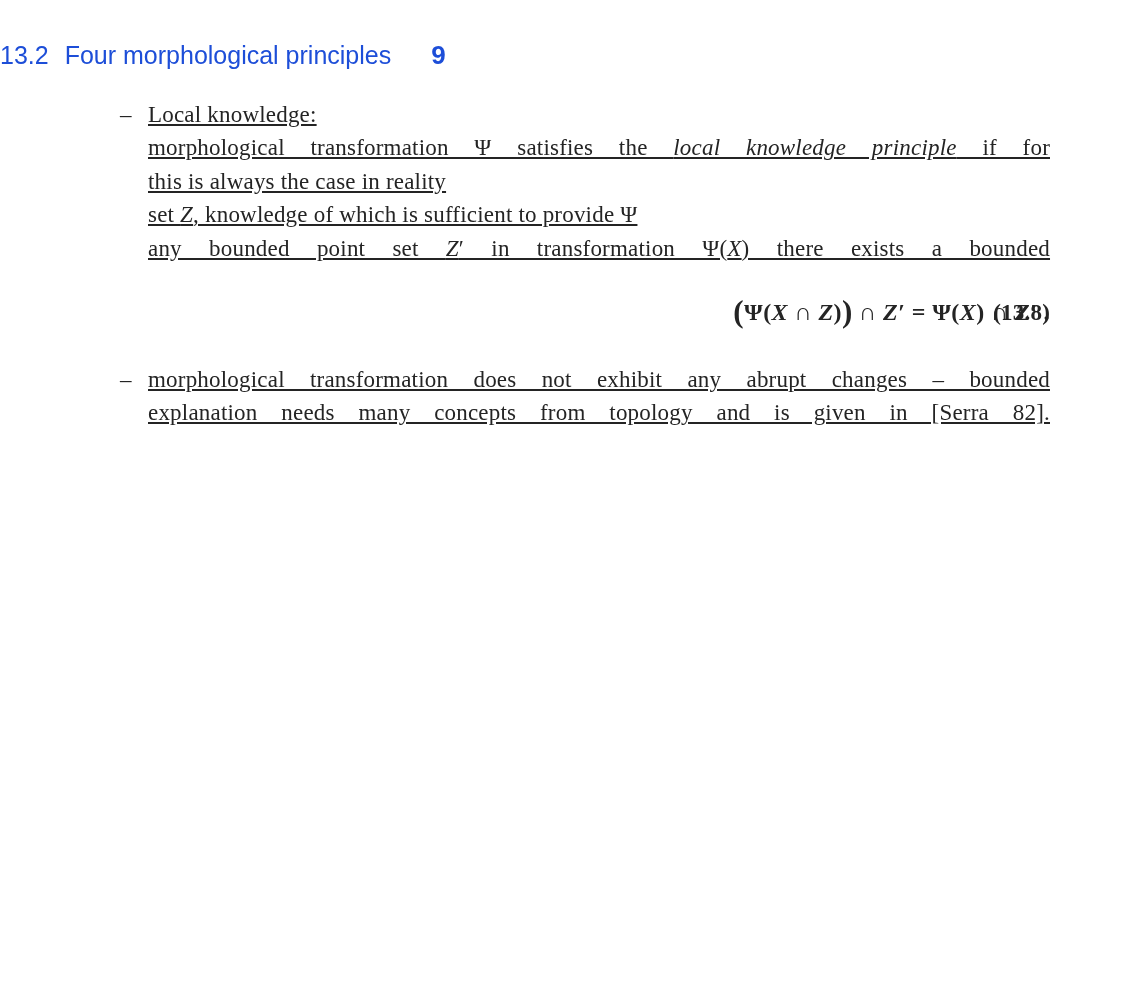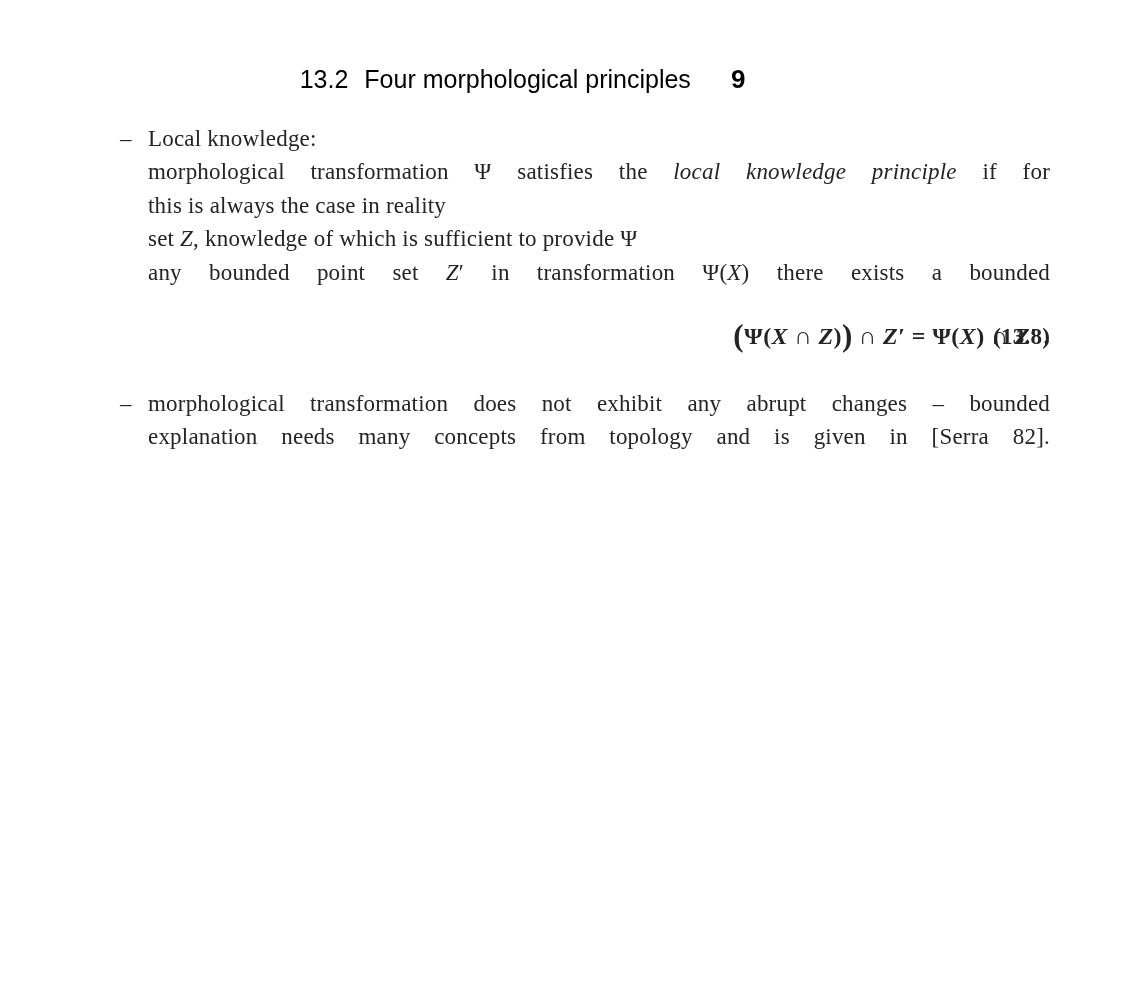--- a/index.html
+++ b/index.html
@@ -10,26 +10,26 @@
   .page {
     position: relative;
     width: 1125px;
     height: 1000px;
     background: #ffffff;
     overflow: hidden;
     color: #242424;
     font-family: "Liberation Serif", "DejaVu Serif", serif;
   }
   .header {
-    padding-top: 64px;
+    padding-top: 40px;
     padding-right: 80px;
-    text-align: center;
+    text-align: left;
     font-family: "Liberation Sans", "DejaVu Sans", sans-serif;
     font-size: 25px;
-    color: #000000;
+    color: #1d4ed8;
     white-space: nowrap;
   }
   .header .sec {
     margin-right: 16px;
   }
   .header .pagenum {
     font-weight: 700;
     font-size: 26px;
     margin-left: 40px;
   }
@@ -43,20 +43,21 @@
     position: relative;
     padding-left: 28px;
   }
   .item .dash {
     position: absolute;
     left: 0;
     top: 0;
   }
   .line {
     text-align: left;
+    text-decoration: underline;
   }
   .line.just {
     text-align: justify;
     text-align-last: justify;
   }
   .it {
     font-style: italic;
   }
   .eq-row {
     position: relative;

